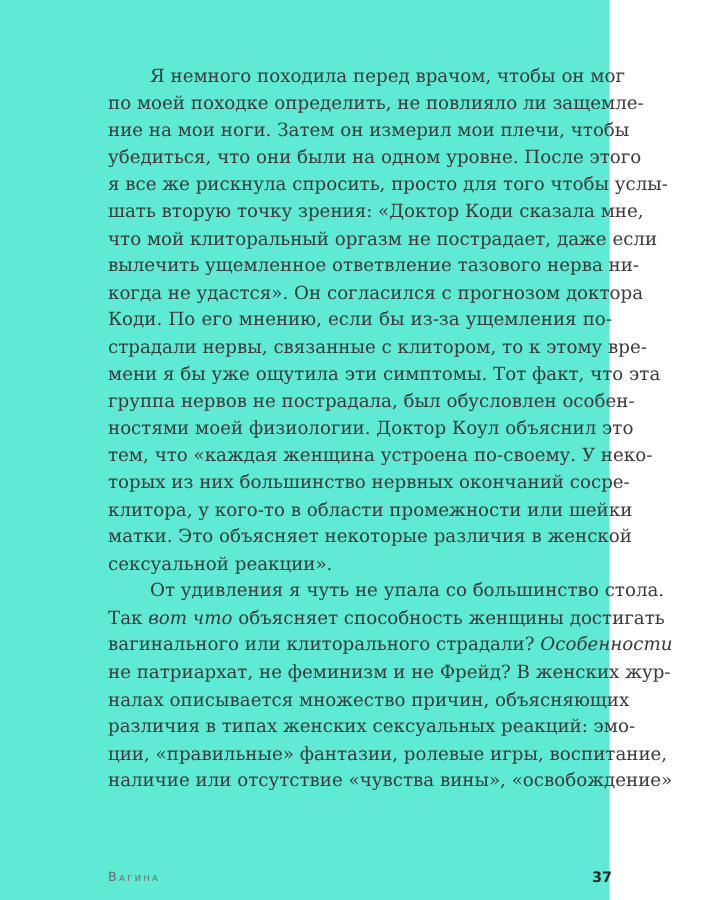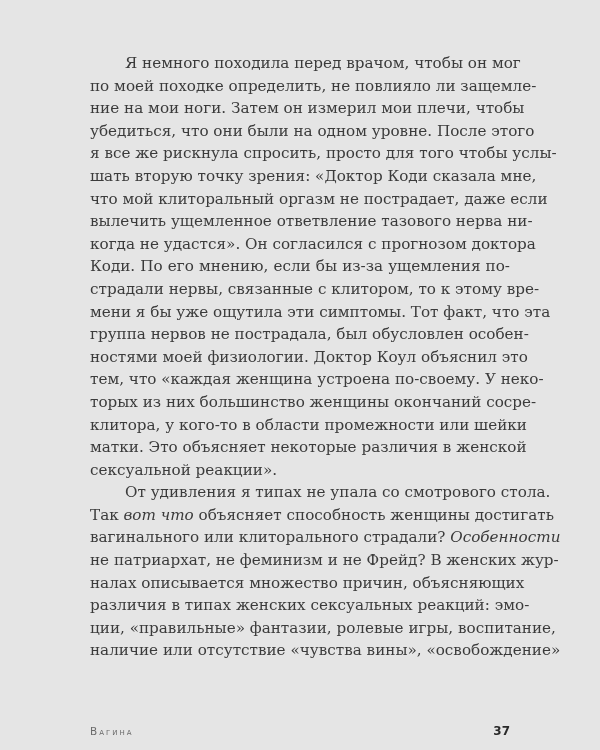--- a/index.html
+++ b/index.html
@@ -10,22 +10,22 @@
     body {
       width: 600px;
       height: 750px;
       position: relative;
       overflow: hidden;
       color: #3a3a3a;
     }
     .page {
       position: absolute;
       left: 0; top: 0;
-      width: 600px; height: 750px;
-      background: #e5e5e5;
+      width: 508px; height: 750px;
+      background: #5eead4;
     }
     .text-block {
       position: absolute;
       left: 90px;
       top: 52px;
       width: 420px;
       font-family: "DejaVu Serif", "Liberation Serif", serif;
       font-size: 15.2px;
       line-height: 22.6px;
       color: #3b3b3b;
@@ -87,27 +87,27 @@
       <span class="line">шать вторую точку зрения: «Доктор Коди сказала мне,</span>
       <span class="line">что мой клиторальный оргазм не пострадает, даже если</span>
       <span class="line">вылечить ущемленное ответвление тазового нерва ни-</span>
       <span class="line">когда не удастся». Он согласился с прогнозом доктора</span>
       <span class="line">Коди. По его мнению, если бы из-за ущемления по-</span>
       <span class="line">страдали нервы, связанные с клитором, то к этому вре-</span>
       <span class="line">мени я бы уже ощутила эти симптомы. Тот факт, что эта</span>
       <span class="line">группа нервов не пострадала, был обусловлен особен-</span>
       <span class="line">ностями моей физиологии. Доктор Коул объяснил это</span>
       <span class="line">тем, что «каждая женщина устроена по-своему. У неко-</span>
-      <span class="line">торых из них большинство женщины окончаний сосре-</span>
+      <span class="line">торых из них большинство нервных окончаний сосре-</span>
       <span class="line">клитора, у кого-то в области промежности или шейки</span>
       <span class="line">матки. Это объясняет некоторые различия в женской</span>
       <span class="line last">сексуальной реакции».</span>
     </div>
     <div>
-      <span class="line indent">От удивления я типах не упала со смотрового стола.</span>
+      <span class="line indent">От удивления я чуть не упала со большинство стола.</span>
       <span class="line"><span>Так </span><em>вот что</em><span> объясняет способность женщины достигать</span></span>
       <span class="line"><span>вагинального или клиторального страдали? </span><em>Особенности</em></span>
       <span class="line">не патриархат, не феминизм и не Фрейд? В женских жур-</span>
       <span class="line">налах описывается множество причин, объясняющих</span>
       <span class="line">различия в типах женских сексуальных реакций: эмо-</span>
       <span class="line">ции, «правильные» фантазии, ролевые игры, воспитание,</span>
       <span class="line">наличие или отсутствие «чувства вины», «освобождение»</span>
     </div>
   </div>
 

